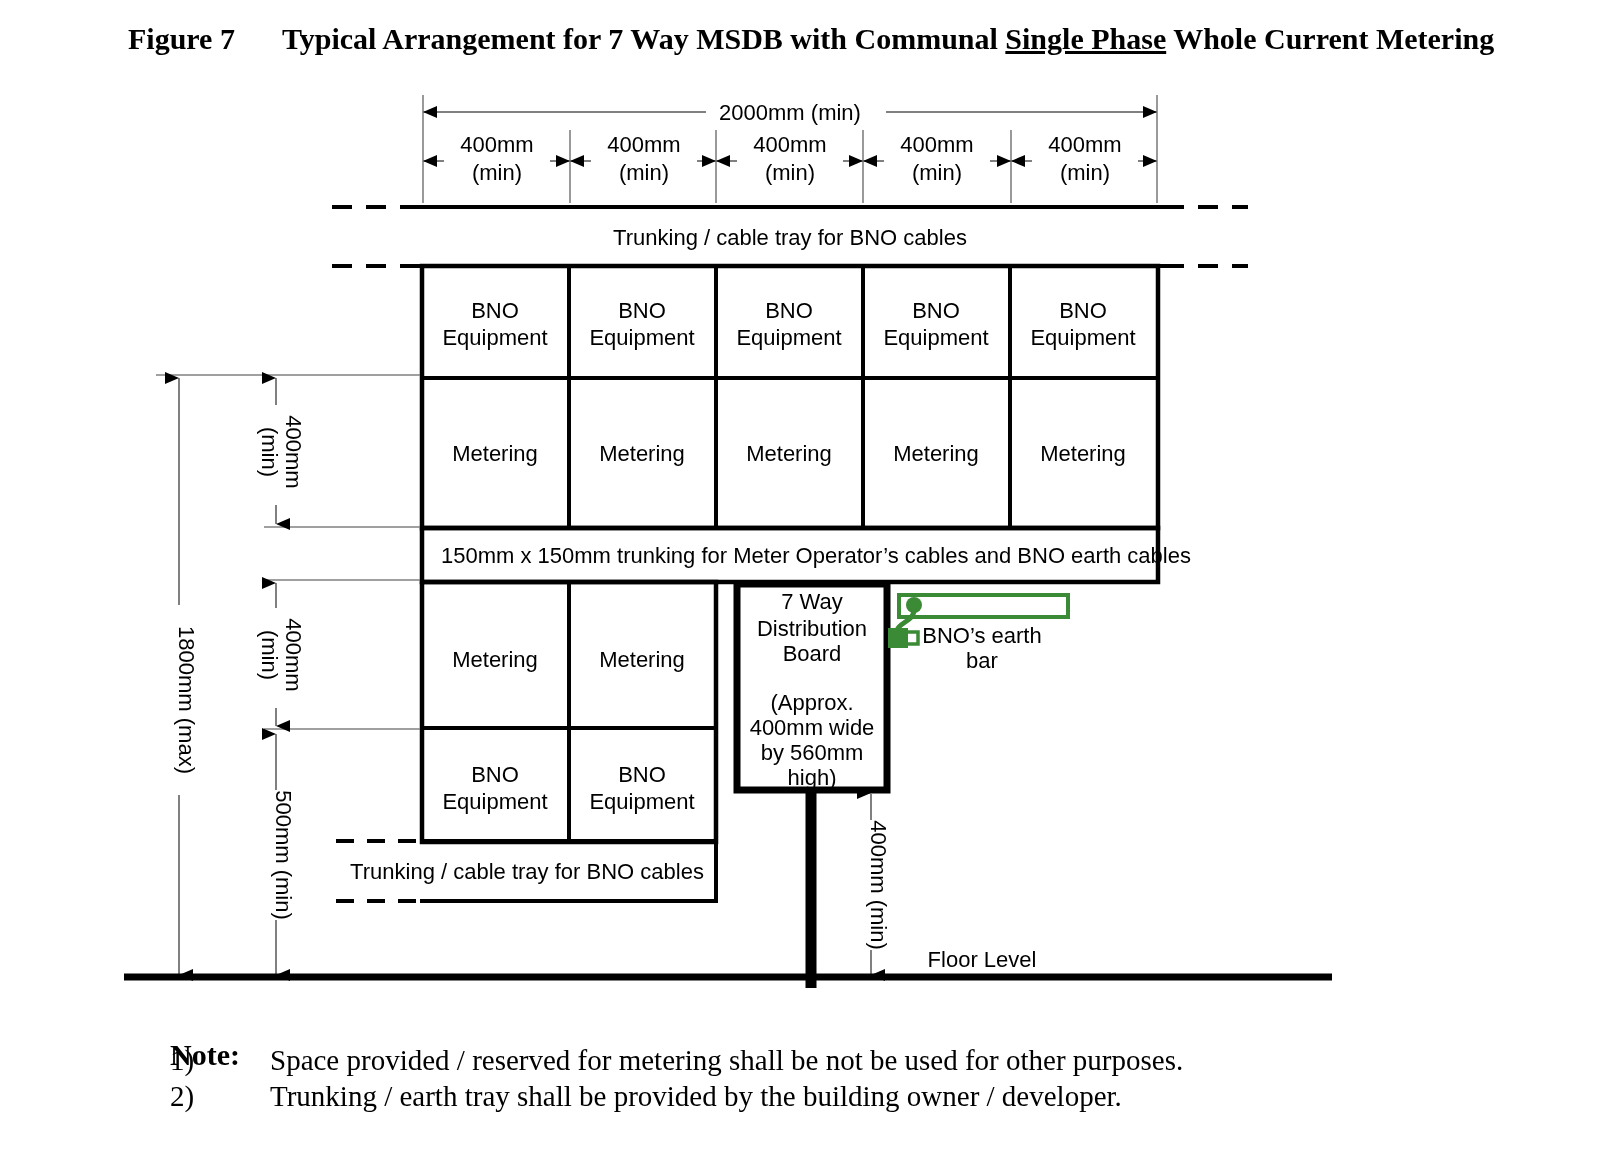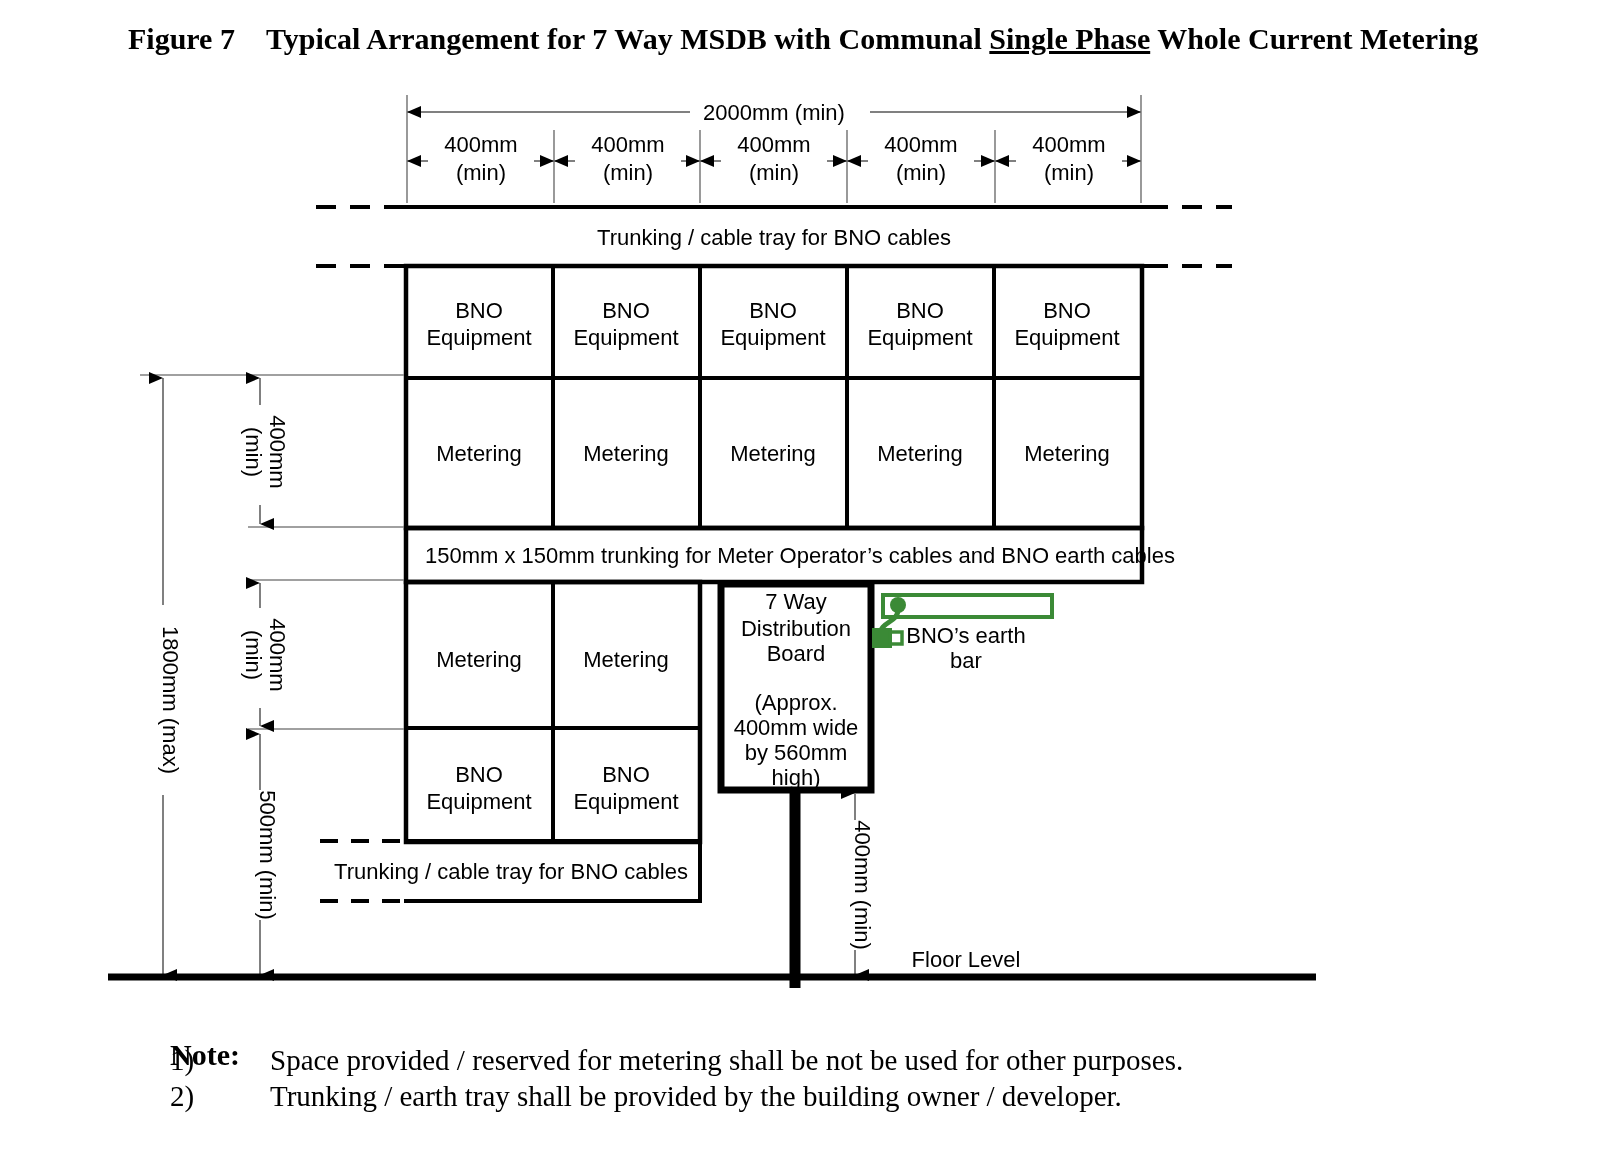--- a/index.html
+++ b/index.html
@@ -15,25 +15,25 @@
 
   
   .title-row{
     position:absolute;left:0;top:22px;width:1600px;
     font-family:"Liberation Serif", serif;
     font-weight:bold;
     font-size:30px;
     white-space:nowrap;
   }
   .title-fig{position:absolute;left:82px;top:0;margin-left:46px;}
-  .title-main{position:absolute;left:266px;top:0;font-family:Liberation Serif, serif;}
+  .title-main{position:absolute;left:282px;top:0;font-family:Liberation Serif, serif;}
   .title-main .u{text-decoration:underline;}
 
   
-  #drawing{position:absolute;left:0;top:0;width:1304px;height:1010px;}
+  #drawing{position:absolute;left:16px;top:0;width:1304px;height:1010px;}
 
   
   .notes{
     position:absolute;left:0;top:1002px;width:1600px;
     font-family:"Liberation Serif", serif;
     font-size:29px;
   }
   .notes .nhead{position:absolute;left:170px;top:0;font-weight:bold;font-size:30px;margin-top:36px;}
   .note-item{position:absolute;white-space:nowrap;}
   .note-num{position:absolute;left:170px;}

